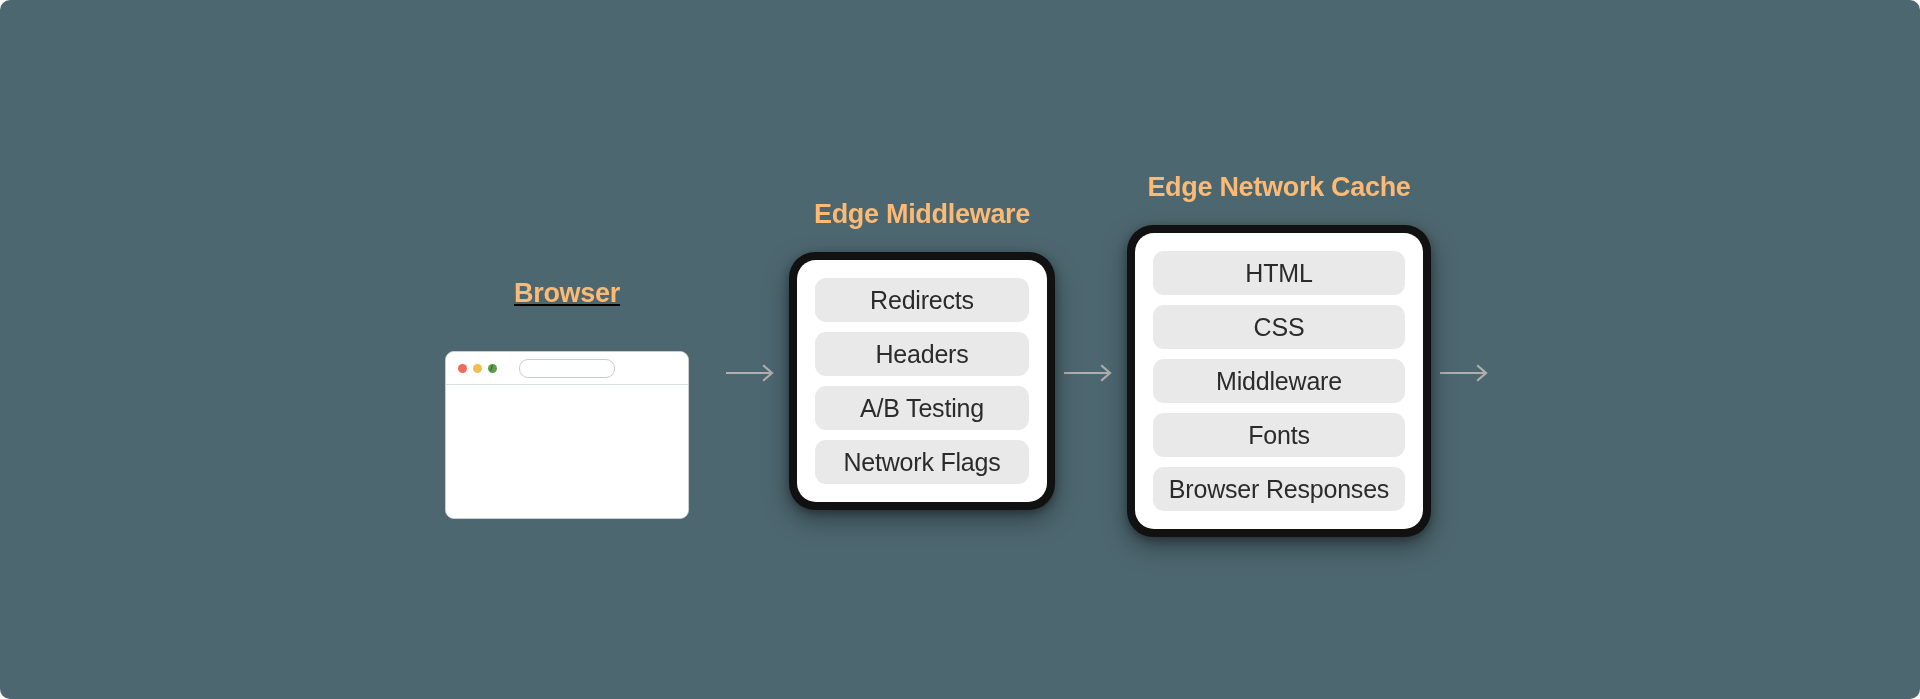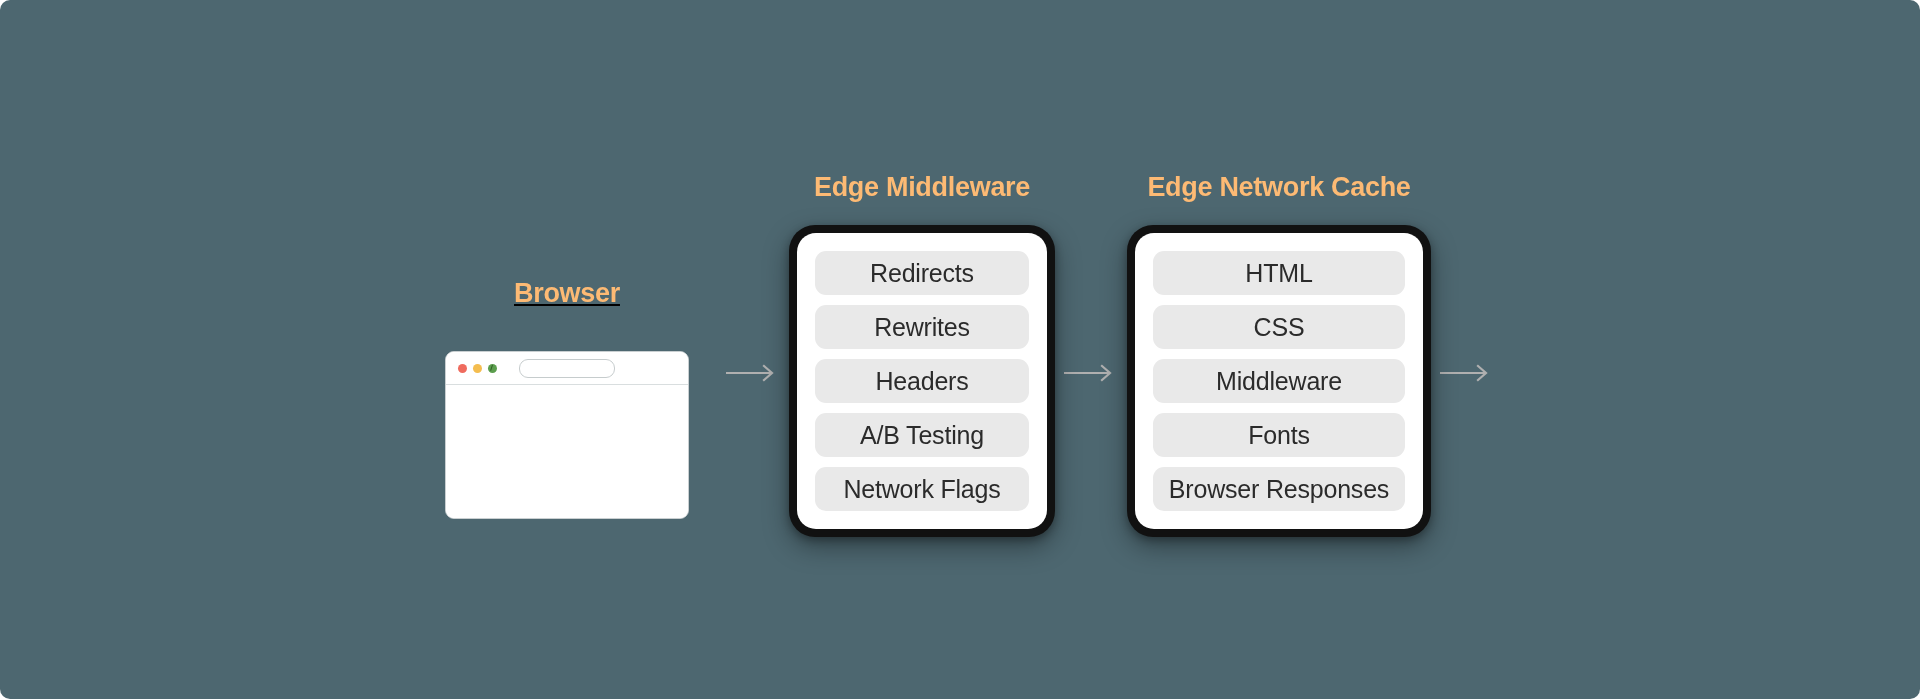--- a/index.html
+++ b/index.html
@@ -215,21 +215,20 @@
         </svg>
       </span>
     </div>
 
     <div class="stage card-stage">
       <div class="stage-title">Edge Middleware</div>
 
       <div class="card-outer card-middleware">
         <div class="card-inner">
           <div class="card-item">Redirects</div>
-          <div class="card-item">Rewrites</div>
           <div class="card-item">Headers</div>
           <div class="card-item">A/B Testing</div>
           <div class="card-item">Network Flags</div>
         </div>
       </div>
     </div>
 
     <div class="arrow">
       <span>
         <svg width="54" height="20" viewBox="0 0 54 20" aria-hidden="true">

